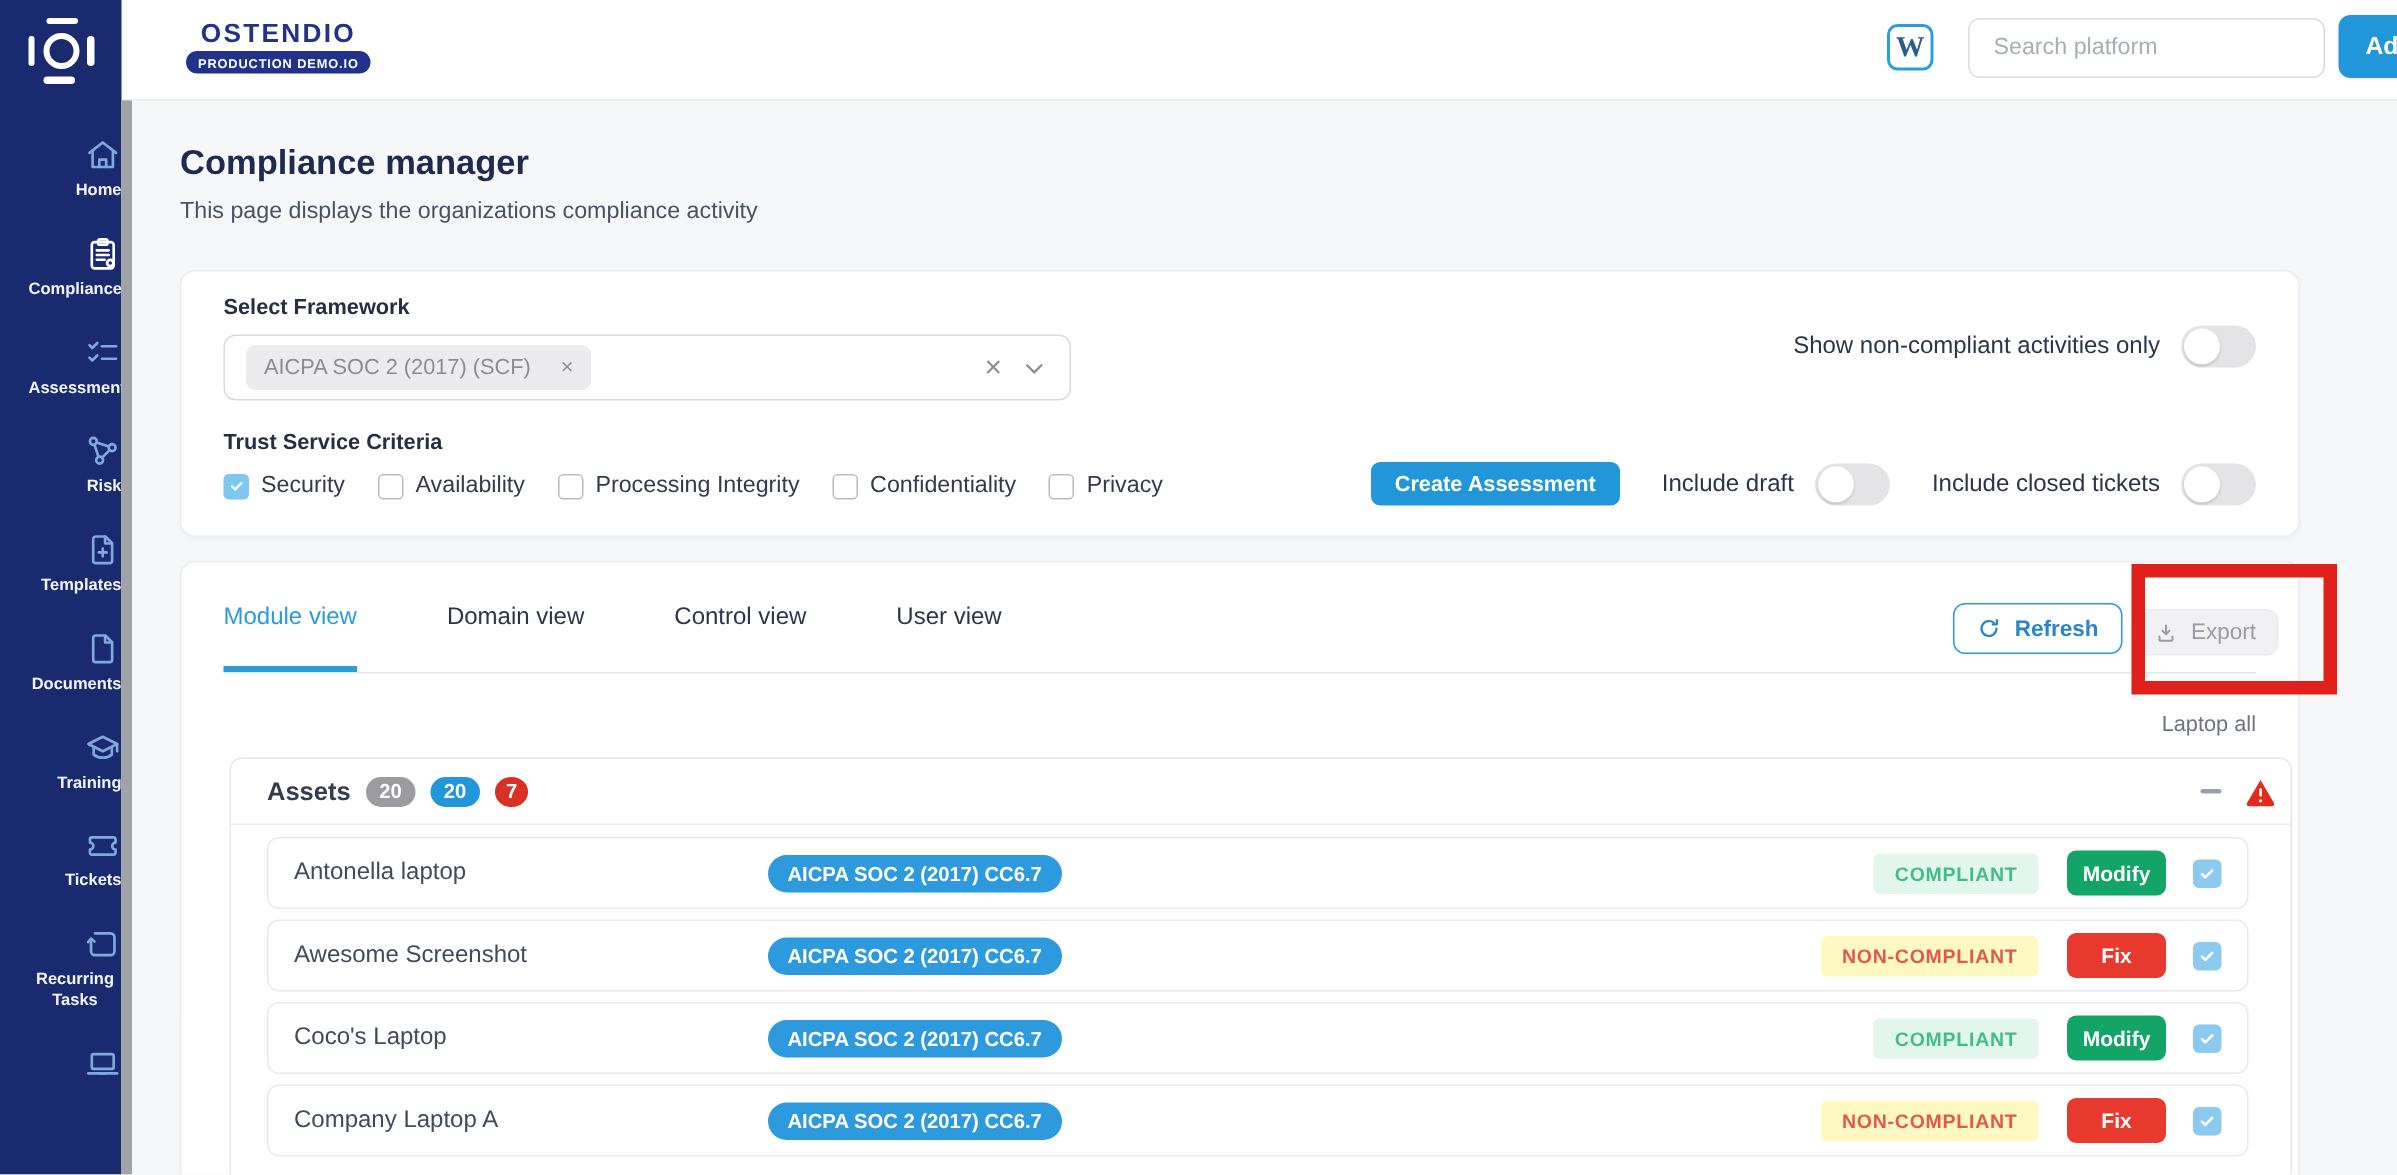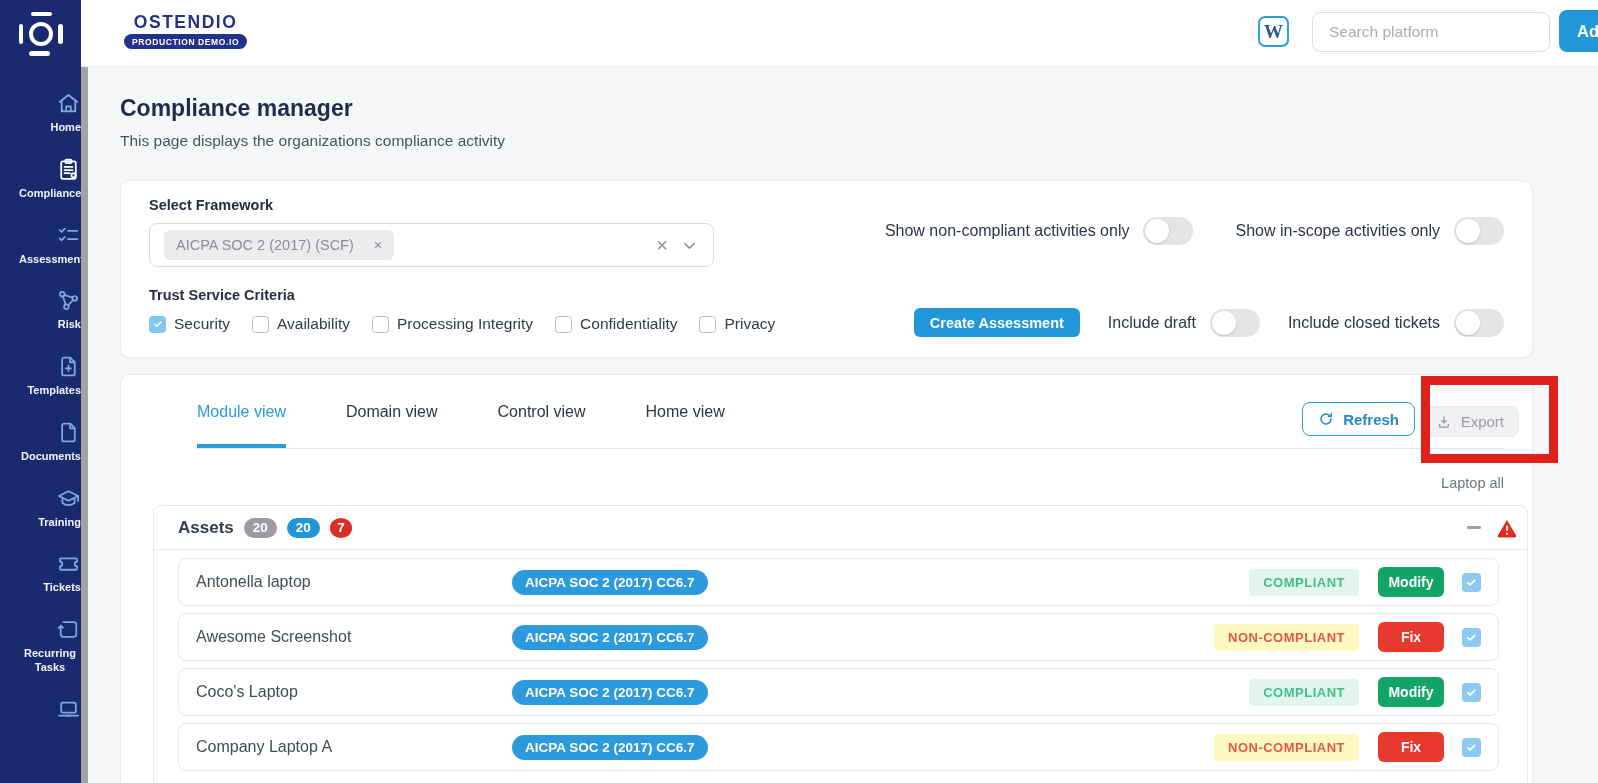--- a/index.html
+++ b/index.html
@@ -88,21 +88,21 @@
   .toggle-pair { display:flex; align-items:center; gap:14px; }
   .toggle-label { font-size:16px; color:#2c3547; }
   .toggle-row-top { position:absolute; top:36px; right:28px; display:flex; gap:42px; align-items:center; }
   .bottom-row { position:absolute; bottom:20px; right:28px; display:flex; align-items:center; gap:28px; }
   .create-btn { background:#2196d8; color:#fff; font-weight:700; font-size:14.5px; height:29px;
     padding:0 16px; border-radius:6px; border:none; cursor:pointer; font-family:"Liberation Sans", sans-serif; }
 
   
   .tab-card { margin-top:16px; height:412px; position:relative; padding:0 28px;
     border-radius:10px 10px 0 0; }
-  .tab-bar { display:flex; gap:60px; height:74px; align-items:stretch; border-bottom:1px solid #e4e5ea;margin-left:48px; }
+  .tab-bar { display:flex; gap:60px; height:74px; align-items:stretch; border-bottom:1px solid #e4e5ea; }
   .tab { font-size:16px; color:#2d3547; display:flex; align-items:center; cursor:pointer;
     border-bottom:4px solid transparent; padding-top:4px; }
   .tab.active { color:#2a9cd9; border-bottom-color:#2a9cd9; }
   .refresh-btn { position:absolute; right:117px; top:27px; height:34px; border:1.5px solid #2a9cd9;
     color:#2a86c8; background:#fff; border-radius:8px; font-size:15px; padding:0 15px;
     display:flex; gap:9px; align-items:center; cursor:pointer; font-family:"Liberation Sans", sans-serif;font-weight:bold; }
   .export-btn { position:absolute; right:13px; top:31px; height:31px; background:#f1f1f4;
     color:#9a9ba3; border:1px solid #ececef; border-radius:8px; font-size:15px; padding:0 14px;
     display:flex; gap:9px; align-items:center; cursor:pointer; font-family:"Liberation Sans", sans-serif; }
   .expand-all { text-align:right; margin-top:26px; color:#6e7480; font-size:14.5px; cursor:pointer; }
@@ -329,26 +329,20 @@
         </label>
       </div>
 
     <div class="toggle-row-top">
       <div class="toggle-pair">
         <span class="toggle-label">Show non-compliant activities only</span>
         <span class="toggle">
             <span class="knob"></span>
           </span>
       </div>
-      <div class="toggle-pair">
-        <span class="toggle-label">Show in-scope activities only</span>
-        <span class="toggle">
-            <span class="knob"></span>
-          </span>
-      </div>
     </div>
 
     <div class="bottom-row">
       <button class="create-btn">Create Assessment</button>
       <div class="toggle-pair">
         <span class="toggle-label">Include draft</span>
         <span class="toggle">
             <span class="knob"></span>
           </span>
       </div>
@@ -360,21 +354,21 @@
       </div>
     </div>
   </section>
 
   <section class="card tab-card">
     <div class="tab-bar">
 
     <div class="tab active">Module view</div>
         <div class="tab">Domain view</div>
         <div class="tab">Control view</div>
-        <div class="tab">Home view</div>
+        <div class="tab">User view</div>
       </div>
 
     <button class="refresh-btn">
       <svg width="16" height="16" viewBox="0 0 24 24" fill="none" stroke="#2a86c8" stroke-width="2.2" stroke-linecap="round" stroke-linejoin="round">
           <path d="M19.5 12a7.5 7.5 0 1 1-2.4-5.5"></path>
           <path d="M19.9 3.6v4.2h-4.2"></path>
         </svg>
       <span>Refresh</span>
     </button>
     <button class="export-btn">

